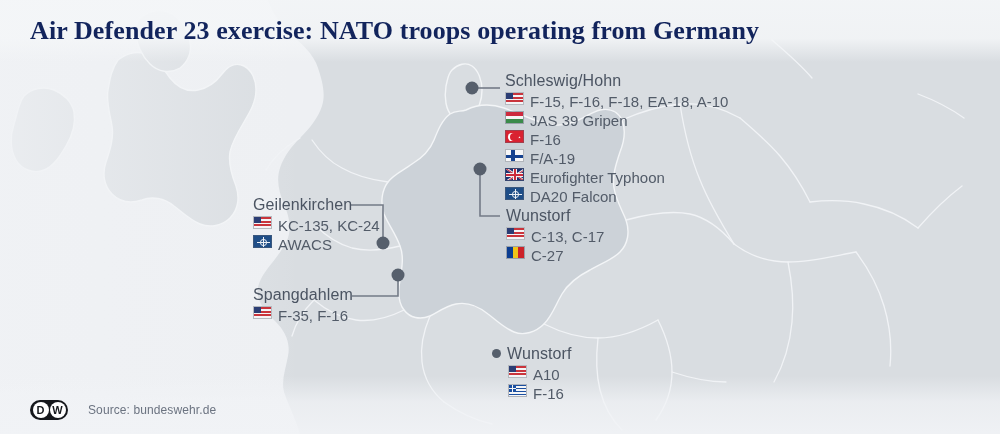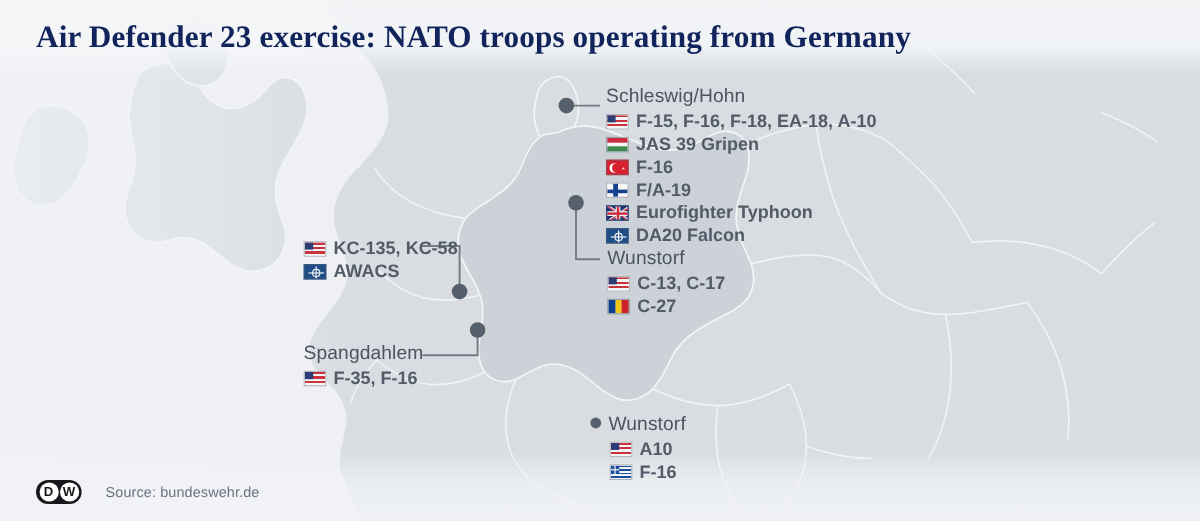--- a/index.html
+++ b/index.html
@@ -43,22 +43,22 @@
     font-size:26px;font-weight:700;color:#12245c;
     letter-spacing:.1px;white-space:nowrap;
   }
 
   
   .label-block{position:absolute;color:#4c5561;}
   .place{
     font-size:16px;color:#4b5462;letter-spacing:.1px;white-space:nowrap;line-height:18px;
   }
   .unit-row{
-    display:flex;align-items:center;gap:6px;
-    font-size:15px;color:#525b68;line-height:19px;white-space:nowrap;font-weight:bold;
+    display:flex;align-items:flex-start;gap:6px;
+    font-size:15px;color:#525b68;line-height:19px;white-space:nowrap;
   }
   .units{margin-top:2px;}
 
   
   .inline-dot{
     display:inline-block;width:9px;height:9px;border-radius:50%;
     background:#565f6c;margin-right:6px;vertical-align:middle;position:relative;top:-1px;
   }
 
   
@@ -338,27 +338,28 @@
             <span class="a"></span>
             <span class="b"></span>
             <span class="c"></span>
           </span>
         <span>C-27</span>
       </div>
     </div>
   </div>
 
   <div class="label-block" style="left:253px;top:196px;">
+    <div class="place">Geilenkirchen</div>
     <div class="units">
       <div class="unit-row">
         <span class="flag f-us">
             <span class="stripes"></span>
             <span class="canton"></span>
           </span>
-        <span>KC-135, KC-58</span>
+        <span>KC-135, KC-24</span>
       </div>
       <div class="unit-row">
         <span class="flag f-nato">
             <span class="compass"></span>
             <span class="compass2"></span>
             <span class="ring"></span>
           </span>
         <span>AWACS</span>
       </div>
     </div>

